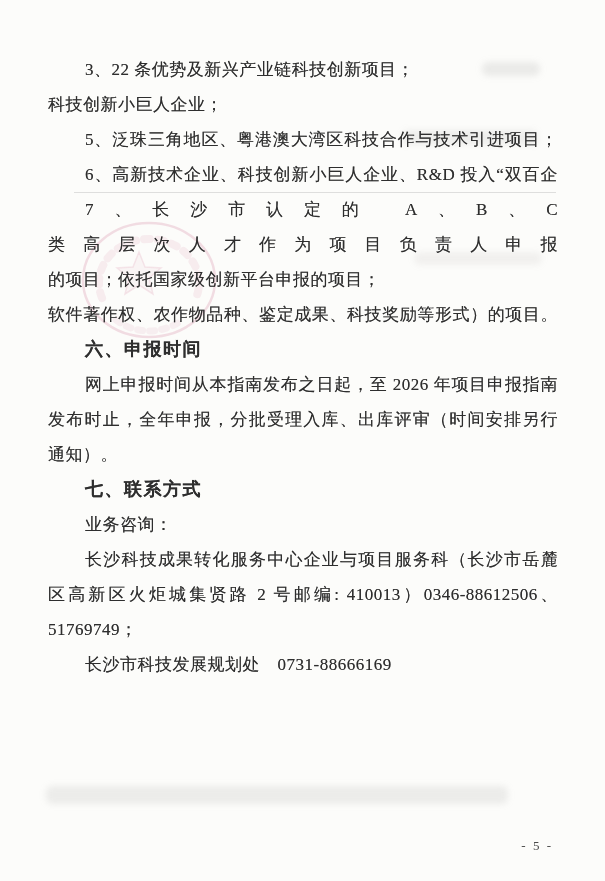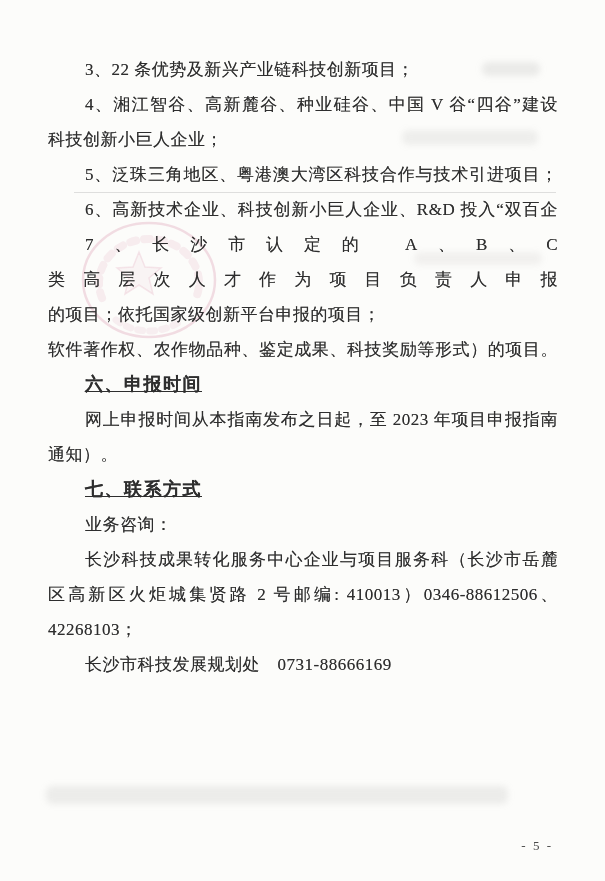--- a/index.html
+++ b/index.html
@@ -41,21 +41,20 @@
     text-align: justify;
     text-align-last: justify;
     text-justify: inter-character;
   }
   .heading {
     font-family: "Liberation Sans", sans-serif;
     font-weight: 700;
     font-size: 18px;
     letter-spacing: 1.5px;
     text-shadow: 0 0 0.6px rgba(30,30,30,0.7);
-    text-decoration: underline;
   }
   
   .stamp {
     position: absolute;
     left: 78px;
     top: 216px;
     width: 144px;
     height: 130px;
     opacity: 0.55;
     pointer-events: none;
@@ -108,32 +107,32 @@
   </svg>
 
   <div class="ghost g1"></div>
   <div class="ghost g2"></div>
   <div class="ghost g3"></div>
   <div class="ghost g4"></div>
   <div class="faint-underline"></div>
 
   <main class="content">
       <div class="line indent">3、22 条优势及新兴产业链科技创新项目；</div>
-      <div class="line indent justify">4、湘江智谷、高新麓谷、种业硅谷、中国 V 谷“四谷”建设</div>
       <div class="line">科技创新小巨人企业；</div>
       <div class="line indent justify">5、泛珠三角地区、粤港澳大湾区科技合作与技术引进项目；</div>
       <div class="line indent justify">6、高新技术企业、科技创新小巨人企业、R&amp;D 投入“双百企</div>
       <div class="line indent justify">7、长沙市认定的 A、B、C 类高层次人才作为项目负责人申报</div>
       <div class="line">的项目；依托国家级创新平台申报的项目；</div>
       <div class="line justify">软件著作权、农作物品种、鉴定成果、科技奖励等形式）的项目。</div>
       <div class="line indent heading">六、申报时间</div>
-      <div class="line indent justify">网上申报时间从本指南发布之日起，至 2023 年项目申报指南</div>
+      <div class="line indent justify">网上申报时间从本指南发布之日起，至 2026 年项目申报指南</div>
+      <div class="line justify">发布时止，全年申报，分批受理入库、出库评审（时间安排另行</div>
       <div class="line">通知）。</div>
       <div class="line indent heading">七、联系方式</div>
       <div class="line indent">业务咨询：</div>
       <div class="line indent justify">长沙科技成果转化服务中心企业与项目服务科（长沙市岳麓</div>
       <div class="line justify">区高新区火炬城集贤路 2 号邮编: 410013）0346-88612506、</div>
-      <div class="line">42268103；</div>
+      <div class="line">51769749；</div>
       <div class="line indent">长沙市科技发展规划处　0731-88666169</div>
     </main>
 
   <div class="page-number">- 5 -</div>
 </div>
 
 </body></html>

